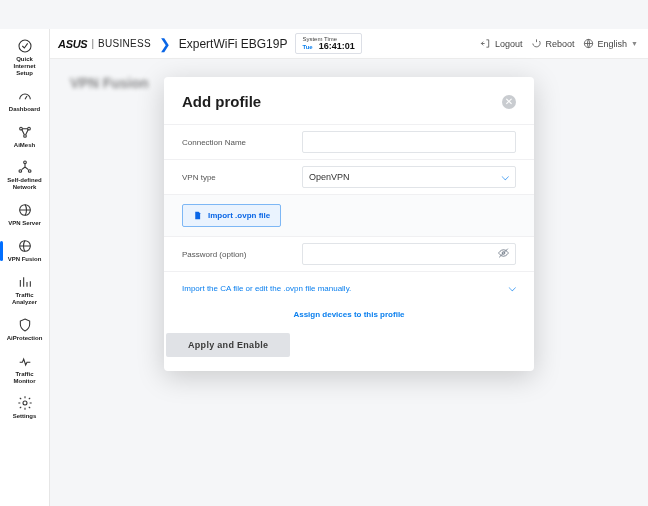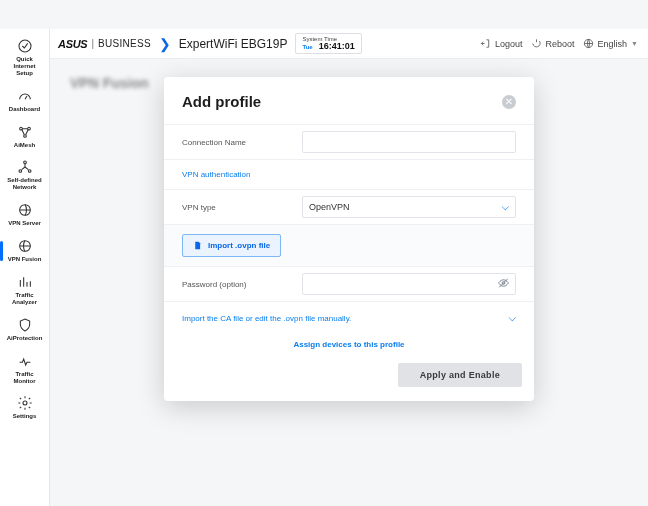--- a/index.html
+++ b/index.html
@@ -58,21 +58,21 @@
 .eye-slash { position: absolute; right: 6px; top: 50%; transform: translateY(-50%); color: #6d7785; cursor: pointer; }
 .eye-slash svg { width: 13px; height: 13px; stroke: #6d7785; fill: none; stroke-width: 1.6; }
 .device-row { display: flex; align-items: center; padding: 10px 18px; border-top: 1px solid #f0f0f2; }
 .device-row .dlabel { flex: 1; font-size: 8px; color: #555; }
 .device-ctrls { display: flex; align-items: center; gap: 6px; color: #555; }
 .device-ctrls svg { width: 12px; height: 10px; stroke: #555; fill: none; stroke-width: 1.4; }
 .device-count { font-size: 9px; color: #222; }
 .pencil { cursor: pointer; }
 .pencil svg { width: 10px; height: 10px; stroke: #555; fill: none; stroke-width: 1.6; }
 .assign-link { text-align: center; font-size: 8px; color: #0a7fee; font-weight: 700; padding: 6px 0 10px; cursor: pointer; }
-.apply-row { display: flex; justify-content: flex-end; padding: 4px 12px 2px; }
+.apply-row { display: flex; justify-content: flex-start; padding: 4px 2px 2px; }
 .apply-btn { background: #e0e2e6; color: #3a3a3a; font-size: 9px; font-weight: 700; border: none; padding: 7px 22px; border-radius: 2px; cursor: pointer; letter-spacing: 0.3px; }
 </style>
 </head>
 <body>
 
 <div class="app">
 
   <div class="sidebar">
     <div class="side-item">
       <svg viewBox="0 0 24 24">
@@ -202,23 +202,20 @@
 
         <div class="section">
           <div class="row">
             <div class="row-label">Connection Name</div>
             <div class="row-field">
               <input class="text-in" type="text" value="" style="">
             </div>
           </div>
         </div>
 
-        <div class="link-row">
-          <span>VPN authentication</span>
-        </div>
 
         <div class="section">
           <div class="row">
             <div class="row-label">VPN type</div>
             <div class="row-field">
               <div class="select-like">
                 <span>OpenVPN</span>
                 <span class="chev">⌵</span>
               </div>
             </div>

